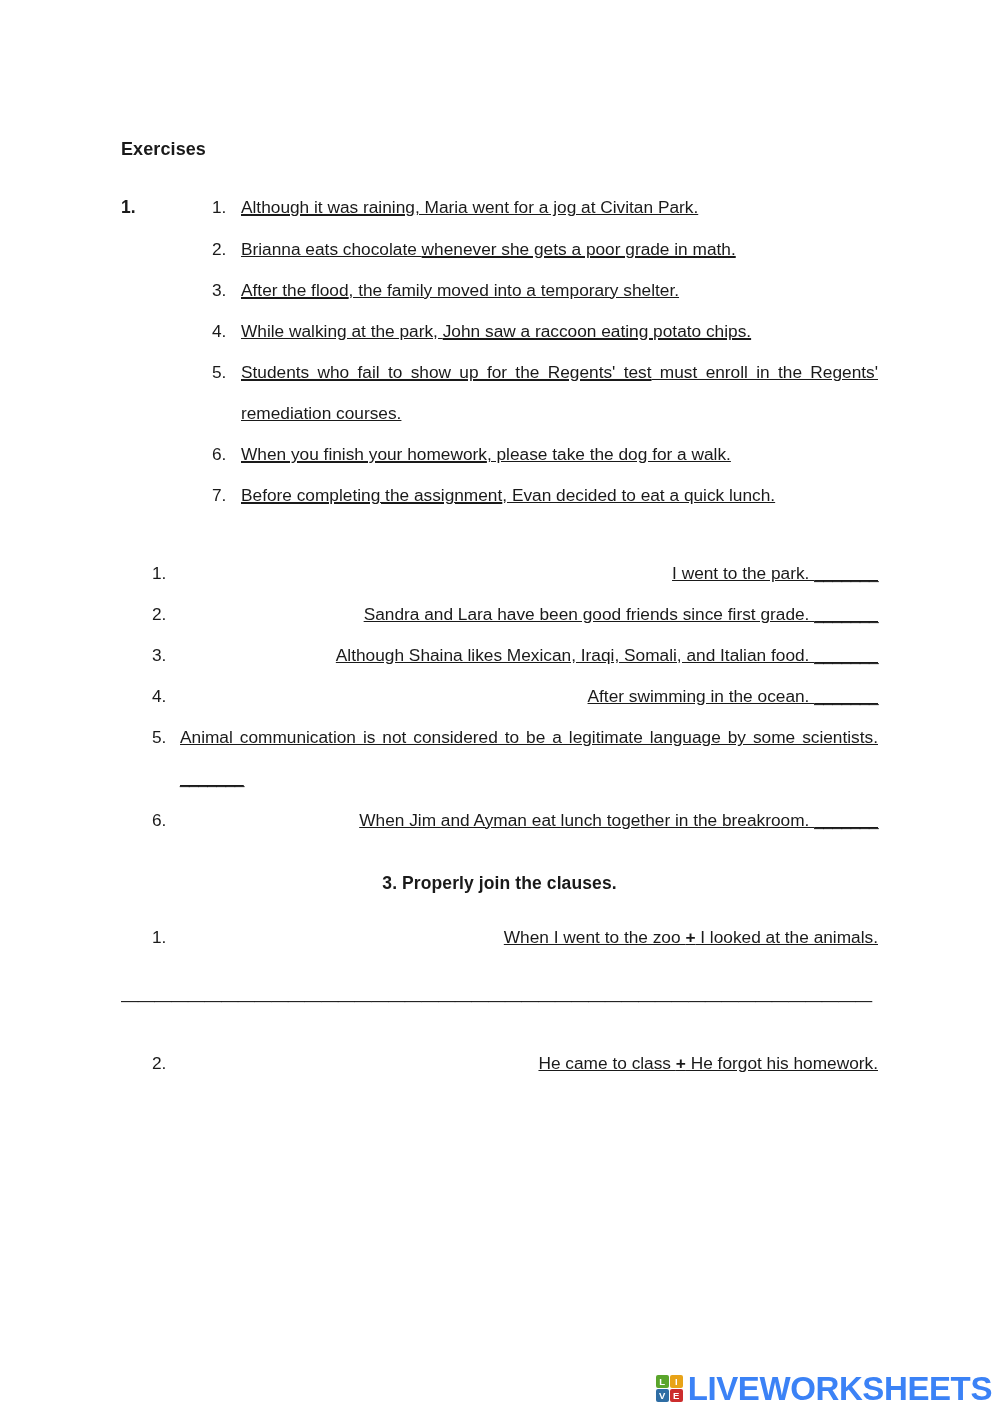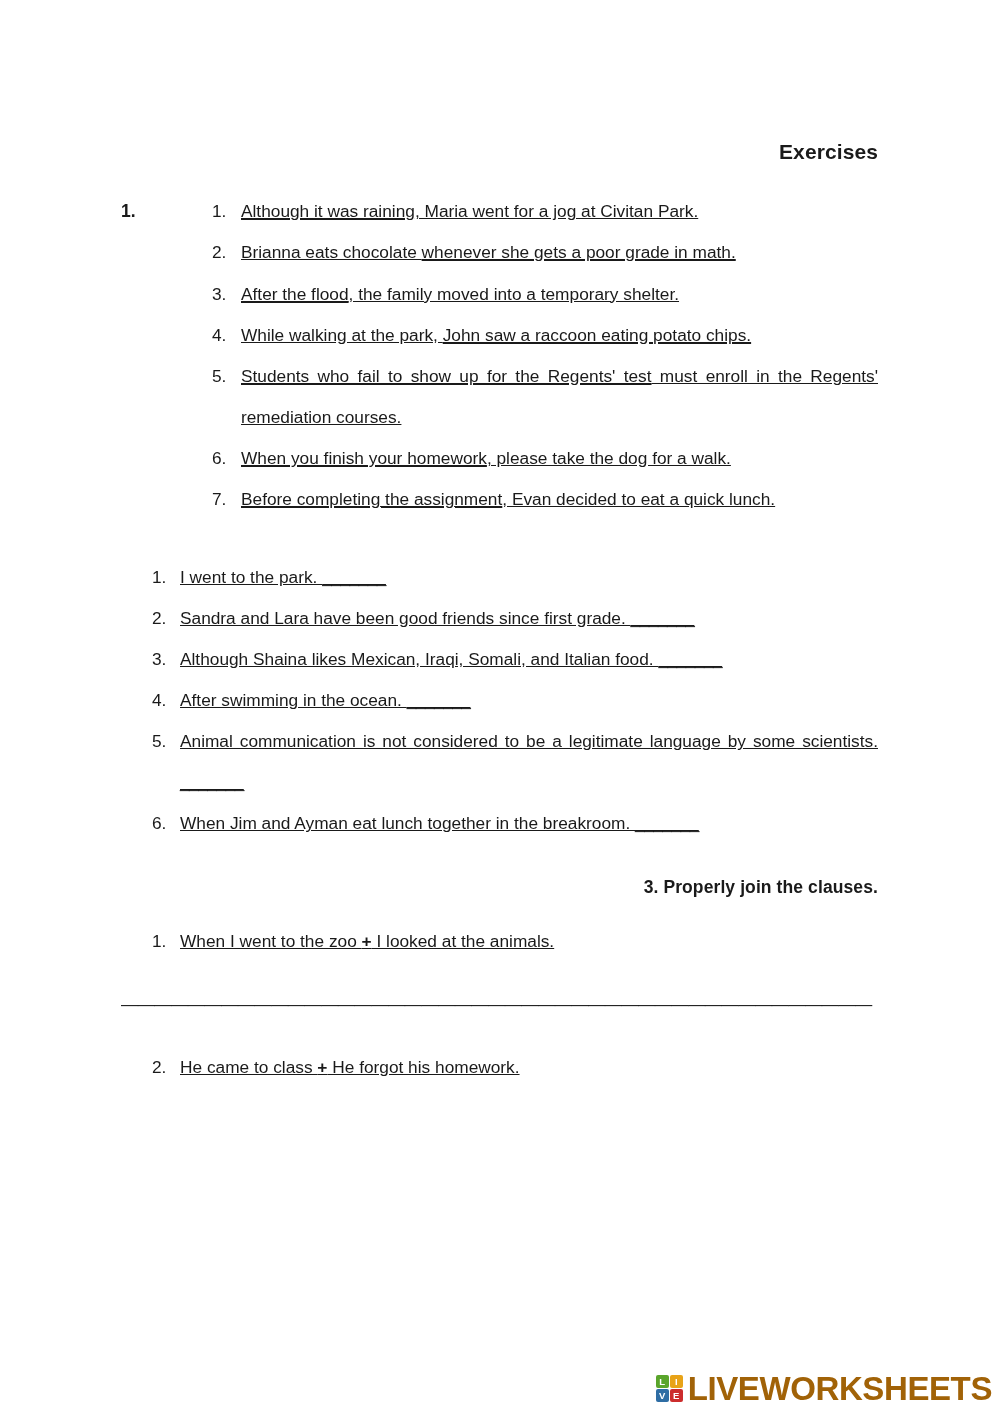--- a/index.html
+++ b/index.html
@@ -29,38 +29,37 @@
   .content {
     position: absolute;
     left: 121px;
     top: 138px;
     width: 757px;   
   }
 
   
   .exercises-title {
     font-weight: bold;
-    font-size: 21px;
+    font-size: 18px;
     line-height: 1.3;
     margin: 0 0 26px 0;
     letter-spacing: 0.1px;
-    text-align: right;
   }
 
   .section-head {
     font-weight: bold;
     font-size: 17.5px;
     line-height: 2.32;
     text-align: justify;
     text-justify: inter-word;
     margin: 0;
     letter-spacing: 0.1px;
   }
   .section-head.plain {
-    text-align: right;
+    text-align: center;
   }
 
   
   .head-hang {
     position: relative;
     padding-left: 31px;   
     margin-left: 31px;
   }
   .head-hang .marker {
     position: absolute;
@@ -101,21 +100,21 @@
   ol.deep > li .body { text-align: justify; text-justify: inter-word; }
 
   
   ol.shallow {
     margin-left: 31px;           
     width: 726px;
   }
   ol.shallow > li { padding-left: 28px; }
   ol.shallow > li .marker { left: 0; }
   ol.shallow > li .body { text-align: justify; text-justify: inter-word; }
-  ol.shallow > li.nojust .body { text-align: left; }
+  ol.shallow > li.nojust .body { text-align: right; }
 
   .u { text-decoration: underline; text-underline-offset: 2px; }
   .bold { font-weight: bold; }
 
   .blank {
     letter-spacing: -0.5px;
   }
 
   .spacer-lg { height: 30px; }
   .spacer-md { height: 22px; }
@@ -269,15 +268,15 @@
 
   </div>
 
   <div class="footer-logo">
     <span class="logo-mark">
       <span style="background-color: rgb(90, 165, 43);">L</span>
       <span style="background-color: rgb(232, 163, 23);">I</span>
       <span style="background-color: rgb(46, 109, 164);">V</span>
       <span style="background-color: rgb(204, 45, 45);">E</span>
     </span>
-    <span class="logo-wordmark" style="color: #a16207;">LIVEWORKSHEETS</span>
+    <span class="logo-wordmark" style="color: #3b82f6;">LIVEWORKSHEETS</span>
   </div>
 </div>
 
 </body></html>

